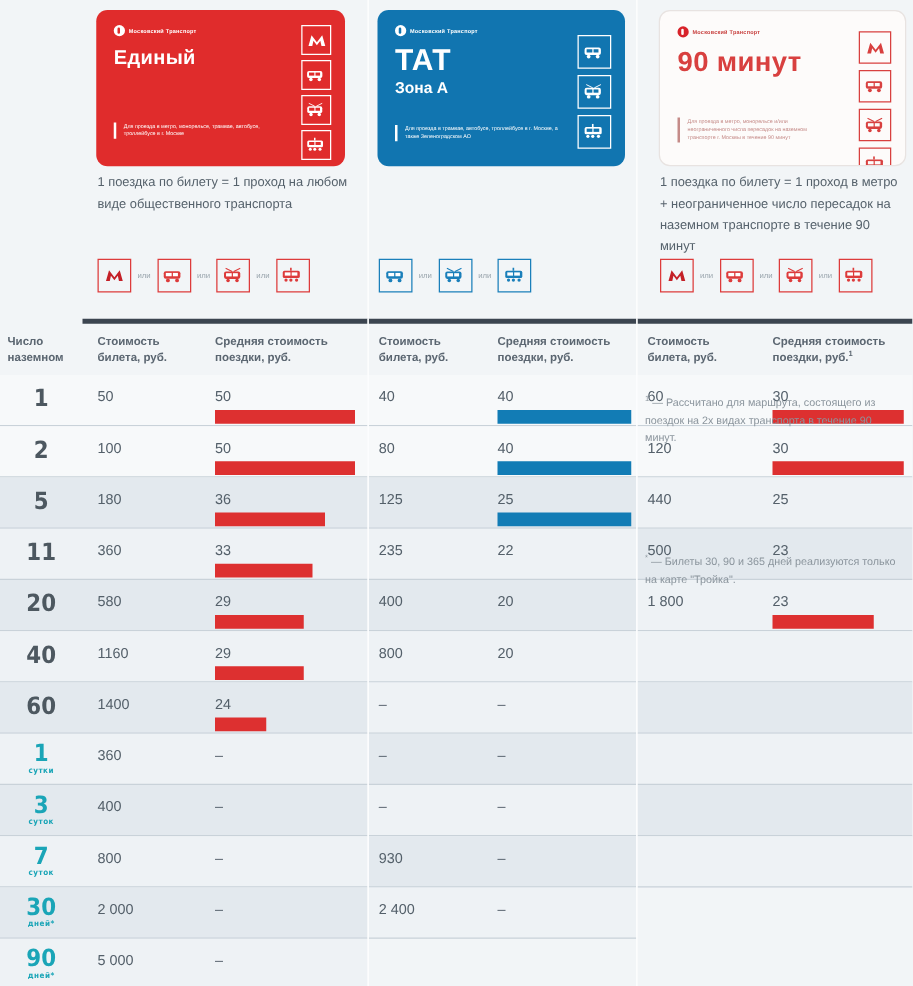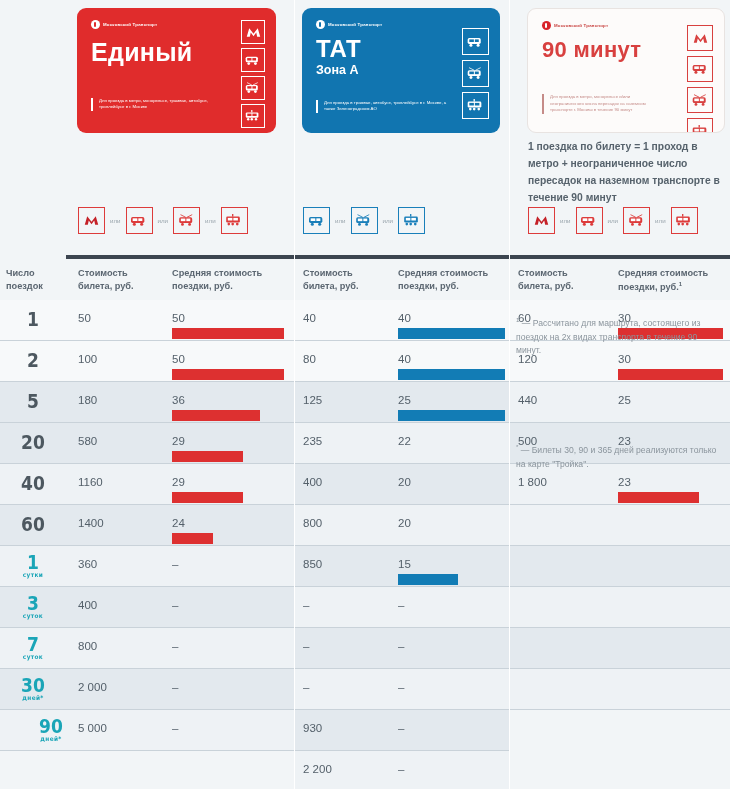--- a/index.html
+++ b/index.html
@@ -39,21 +39,21 @@
   .brand-dot.on-white{background:#d8232a;}
   .brand-dot:after{content:"";position:absolute;left:3px;top:2px;width:2px;height:5px;border-radius:1px;}
   .brand-dot.on-red:after{background:#e02c2c;}
   .brand-dot.on-blue:after{background:#1175b0;}
   .brand-dot.on-white:after{background:#fdfbfa;}
   .brand-txt{font-size:4.4px;letter-spacing:.2px;font-weight:bold;white-space:nowrap;}
   .brand-txt.light{color:#ffffff;}
   .brand-txt.dark{color:#c8413f;}
 
   .card-title{position:absolute;left:14px;font-weight:bold;letter-spacing:.3px;}
-  .t-edin{top:30px;font-size:25px;color:#fff;}
+  .t-edin{top:30px;font-size:16px;color:#fff;}
   .t-tat{top:27px;font-size:24px;color:#fff;}
   .t-tat-sub{position:absolute;left:14px;top:55px;font-size:12.5px;font-weight:bold;color:#fff;}
   .t-90{top:28px;font-size:22px;color:#d8403f;}
 
   .card-note{position:absolute;left:14px;padding-left:6px;font-size:4.3px;line-height:1.55;}
   .card-note.light{color:#ffffff;border-left:2px solid #ffffff;}
   .card-note.dark{color:#c58b88;border-left:2px solid #c58b88;}
   .n-edin{bottom:22px;width:115px;}
   .n-tat{bottom:20px;width:130px;}
   .n-90{bottom:18px;width:115px;}
@@ -63,21 +63,21 @@
   .ci.dark-b{border-color:#d8403f;}
   .card-white .card-icons{top:16px;gap:5px;}
   .card-white .ci{width:26px;height:26px;}
   .card-blue .card-icons{top:20px;gap:5px;}
   .card-blue .ci{width:27px;height:27px;}
 
   
   .desc{font-size:10.3px;line-height:1.65;color:#56626c;}
   .d1{position:absolute;left:78px;top:139px;width:200px;}
   .d2{position:absolute;left:8px;top:139px;width:200px;}
-  .d3{position:absolute;left:18px;top:139px;width:195px;font-weight:bold;}
+  .d3{position:absolute;left:18px;top:139px;width:195px;}
 
   
   .strip{position:absolute;display:flex;align-items:center;gap:5px;}
   .s1{left:78px;top:207px;}
   .s2{left:8px;top:207px;}
   .s3{left:18px;top:207px;}
   .sq{width:27px;height:27px;box-sizing:border-box;display:flex;align-items:center;justify-content:center;}
   .sq.r{border:1.6px solid #dd3b3b;}
   .sq.b{border:1.6px solid #1a7fba;}
   .ili{font-size:6.2px;color:#9aa5ad;}
@@ -176,20 +176,21 @@
                 <rect x="1" y="4" width="21" height="9" rx="2" fill="#fff"></rect>
                 <rect x="3.5" y="6" width="7" height="4" fill="#e02c2c"></rect>
                 <rect x="12" y="6" width="7" height="4" fill="#e02c2c"></rect>
                 <circle cx="5" cy="15.5" r="2" fill="#fff"></circle>
                 <circle cx="11" cy="15.5" r="2" fill="#fff"></circle>
                 <circle cx="18" cy="15.5" r="2" fill="#fff"></circle>
               </svg>
           </span>
         </div>
       </div>
+      <div class="desc d1">1 поездка по билету = 1 проход на любом виде общественного транспорта</div>
       <div class="strip s1">
         <span class="sq r">
           <svg width="15" height="11" viewBox="0 0 24 18">
               <path d="M1 16 L5 2 L12 11 L19 2 L23 16 L18 16 L16.5 9 L12 15 L7.5 9 L6 16 Z" fill="#c42027"></path>
             </svg>
         </span>
         <span class="ili">или</span>
         <span class="sq r">
           <svg width="18" height="12" viewBox="0 0 26 18">
               <rect x="1" y="3" width="20" height="9" rx="2.5" fill="#dd3b3b"></rect>
@@ -394,21 +395,21 @@
       </div>
     </div>
   </div>
 
   <div class="table-wrap">
 
     <div class="tbl-col c1">
       <div class="topbar"></div>
       <div class="hdrrow">
         <div class="hdr" style="left:6px;">
-          <span>Число</span><br><span>поездок</span>
+          <span>Число</span><br><span>наземном</span>
         </div>
         <div class="hdr" style="left:78px;">
           <span>Стоимость</span><br><span>билета, руб.</span>
         </div>
         <div class="hdr" style="left:172px;">
           <span>Средняя стоимость</span><br><span>поездки, руб.</span>
         </div>
       </div>
       <div id="rows-c1">
           <div class="row light">
@@ -422,20 +423,26 @@
             <div class="cprice">100</div>
             <div class="cavg">50</div>
             <div class="bar red" style="width: 112px;"></div>
           </div>
           <div class="row dark">
             <div class="cnum">5</div>
             <div class="cprice">180</div>
             <div class="cavg">36</div>
             <div class="bar red" style="width: 88.48px;"></div>
           </div>
+          <div class="row mid">
+            <div class="cnum">11</div>
+            <div class="cprice">360</div>
+            <div class="cavg">33</div>
+            <div class="bar red" style="width: 78.4px;"></div>
+          </div>
           <div class="row dark">
             <div class="cnum">20</div>
             <div class="cprice">580</div>
             <div class="cavg">29</div>
             <div class="bar red" style="width: 70.56px;"></div>
           </div>
           <div class="row mid">
             <div class="cnum">40</div>
             <div class="cprice">1160</div>
             <div class="cavg">29</div>
@@ -461,21 +468,21 @@
             <div class="cnum teal" style="top: 5px;">7<span class="unit">суток</span></div>
             <div class="cprice">800</div>
             <div class="cavg">–</div>
           </div>
           <div class="row dark">
             <div class="cnum teal" style="top: 5px;">30<span class="unit">дней*</span></div>
             <div class="cprice">2 000</div>
             <div class="cavg">–</div>
           </div>
           <div class="row mid">
-            <div class="cnum teal" style="top: 5px; margin-left: 18px;">90<span class="unit">дней*</span></div>
+            <div class="cnum teal" style="top: 5px;">90<span class="unit">дней*</span></div>
             <div class="cprice">5 000</div>
             <div class="cavg">–</div>
           </div>
         </div>
     </div>
 
     <div class="tbl-col c2">
       <div class="topbar"></div>
       <div class="hdrrow">
         <div class="hdr" style="left:8px;">
@@ -506,43 +513,38 @@
             <div class="cavg">22</div>
           </div>
           <div class="row dark">
             <div class="cprice">400</div>
             <div class="cavg">20</div>
           </div>
           <div class="row mid">
             <div class="cprice">800</div>
             <div class="cavg">20</div>
           </div>
-          <div class="row dark">
-            <div class="cprice">850</div>
-            <div class="cavg">15</div>
-            <div class="bar blue" style="width: 59.92px;"></div>
-          </div>
           <div class="row mid">
             <div class="cprice">–</div>
             <div class="cavg">–</div>
           </div>
           <div class="row dark">
             <div class="cprice">–</div>
             <div class="cavg">–</div>
           </div>
           <div class="row mid">
             <div class="cprice">–</div>
             <div class="cavg">–</div>
           </div>
           <div class="row dark">
             <div class="cprice">930</div>
             <div class="cavg">–</div>
           </div>
           <div class="row mid">
-            <div class="cprice">2 200</div>
+            <div class="cprice">2 400</div>
             <div class="cavg">–</div>
           </div>
         </div>
     </div>
 
     <div class="tbl-col c3">
       <div class="topbar"></div>
       <div class="hdrrow">
         <div class="hdr" style="left:8px;">
           <span>Стоимость</span><br><span>билета, руб.</span>

